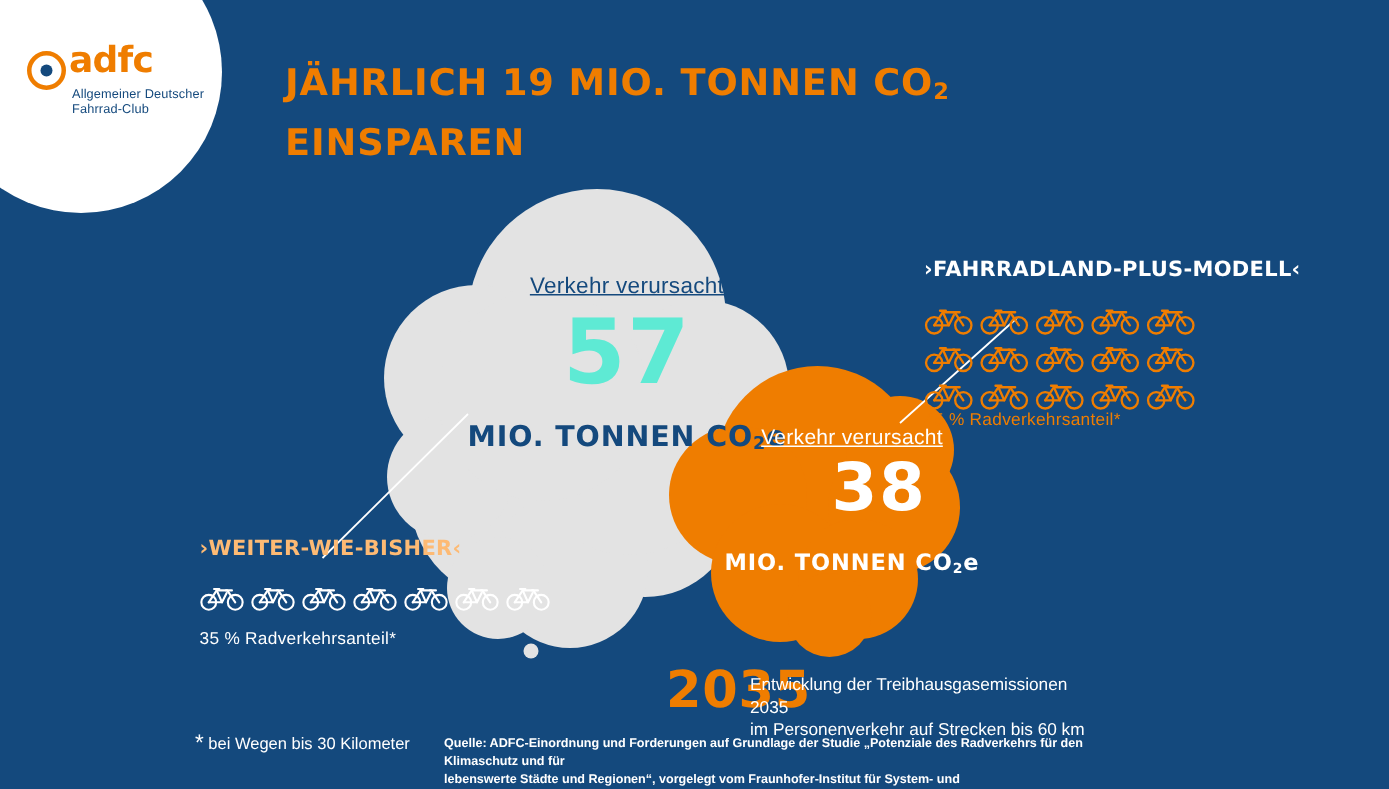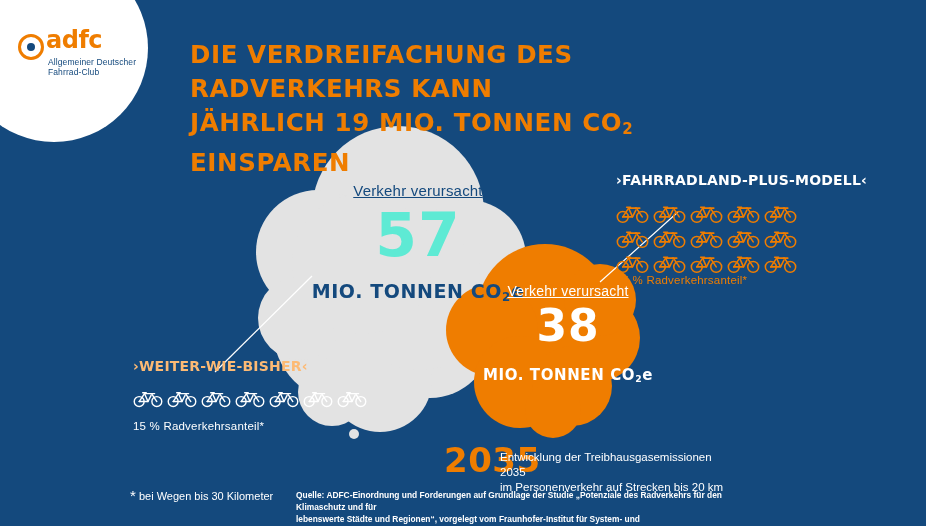--- a/index.html
+++ b/index.html
@@ -134,21 +134,21 @@
     letter-spacing: 0.6px;
     margin-top: 12px;
   }
   .sub-small { font-size: 0.62em; vertical-align: -0.22em; }
 
   .grey-label { top: 54px; color: #14497d; }
   .grey-number { top: 72px; color: #5eead4; font-size: 60px; }
   .grey-unit { top: 140px; color: #14497d; font-size: 19px; }
 
   .orange-label { top: 55px; color: #ffffff; font-size: 14px; }
-  .orange-number { top: 72px; color: #ffffff; font-size: 44px; }
+  .orange-number { top: 72px; color: #ffffff; font-size: 44px; padding-left: 18px; }
   .orange-unit { top: 126px; color: #ffffff; font-size: 15px; }
 
   
   .right-block {
     position: absolute;
     left: 616px;
     top: 172px;
     width: 230px;
   }
   .model-title {
@@ -271,21 +271,20 @@
   <div class="logo-badge">
     <div class="logo-inner">
       <div class="logo-mark"></div>
       <div class="logo-word">adfc</div>
       <div class="logo-sub1">Allgemeiner Deutscher</div>
       <div class="logo-sub2">Fahrrad-Club</div>
     </div>
   </div>
 
   <div class="headline">
-    <span>DIE VERDREIFACHUNG DES RADVERKEHRS KANN</span>
     <span class="l2">
       <span>JÄHRLICH 19 MIO. TONNEN CO</span><span class="sub2">2</span><span> EINSPAREN</span>
     </span>
   </div>
 
   <div class="cloud-grey-wrap">
     <div class="cloud-label grey-label">Verkehr verursacht</div>
     <div class="cloud-number grey-number">57</div>
     <div class="cloud-unit grey-unit">
       <span>MIO. TONNEN CO</span><span class="sub-small">2</span><span>e</span>
@@ -546,27 +545,27 @@
             <circle cx="7" cy="15" r="5.6"></circle>
             <circle cx="27" cy="15" r="5.6"></circle>
             <path d="M7 15 L13 6 L21 6 L27 15"></path>
             <path d="M13 6 L17 15 L7 15"></path>
             <path d="M17 15 L20.5 8"></path>
             <path d="M11 5 L15 5"></path>
             <path d="M20 6 L24.5 6"></path>
           </g>
         </svg>
       </div>
-    <div class="share-note">15 % Radverkehrsanteil*</div>
+    <div class="share-note">35 % Radverkehrsanteil*</div>
   </div>
 
   <div class="year">2035</div>
   <div class="year-caption">
     <div>Entwicklung der Treibhausgasemissionen 2035</div>
-    <div>im Personenverkehr auf Strecken bis 20 km</div>
+    <div>im Personenverkehr auf Strecken bis 60 km</div>
   </div>
 
   <div class="footnote">
     <span class="star">*</span>
     <span>bei Wegen bis 30 Kilometer</span>
   </div>
   <div class="source">
     <div>Quelle: ADFC-Einordnung und Forderungen auf Grundlage der Studie „Potenziale des Radverkehrs für den Klimaschutz und für</div>
     <div>lebenswerte Städte und Regionen“, vorgelegt vom Fraunhofer-Institut für System- und Innovationsforschung ISI, 05/2024</div>
   </div>

